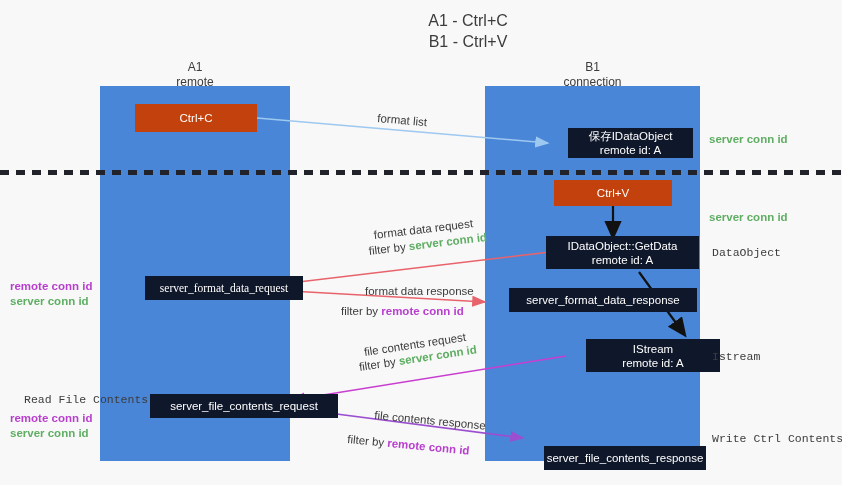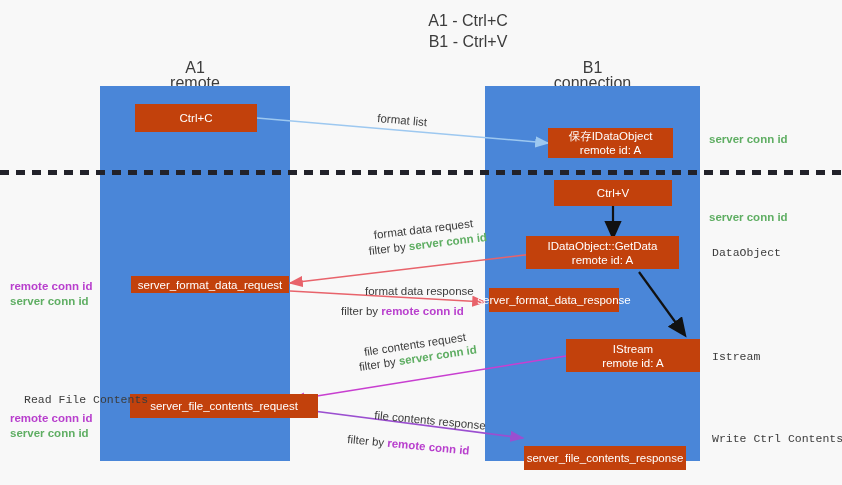--- a/index.html
+++ b/index.html
@@ -13,36 +13,36 @@
 
   
   .title{
     position:absolute;left:0;top:10px;width:842px;
     text-align:center;color:#3c3c3c;font-size:16px;line-height:21px;padding-left:47px;
   }
 
   
   .lane-head{
     position:absolute;text-align:center;color:#3c3c3c;
-    font-size:16px;line-height:15px;
+    font-size:12px;line-height:15px;
   }
 
   
   .lane{position:absolute;background:#4a86d8;}
 
   
   .node{
     position:absolute;box-sizing:border-box;
     display:flex;flex-direction:column;
     align-items:center;justify-content:center;
     color:#ffffff;font-size:11.5px;line-height:14px;
     text-align:center;padding:2px 4px;
   }
   .node.green{background:#c2410c;}
-  .node.orange{background:#c2410c;}
+  .node.orange{background:#0f172a;margin-left:20px;}
   .node .l2{font-size:11.5px;}
 
   
   .dashed{
     position:absolute;left:0;top:170px;width:842px;height:5px;
     background-image:repeating-linear-gradient(to right,#22222a 0 9px,transparent 9px 16px);
   }
 
   
   .ann{position:absolute;font-size:11.5px;line-height:15px;color:#3c3c3c;white-space:nowrap;}
@@ -131,25 +131,25 @@
   <div class="node orange" style="left:526px;top:236px;width:153px;height:33px;">
     <div>IDataObject::GetData</div>
     <div class="l2">remote id: A</div>
   </div>
 
   <div class="node orange" style="left:566px;top:339px;width:134px;height:33px;">
     <div>IStream</div>
     <div class="l2">remote id: A</div>
   </div>
 
-  <div class="node orange" style="left:131px;top:276px;width:158px;height:17px;">
+  <div class="node orange" style="left:125px;top:276px;width:158px;height:24px;font-family:Liberation Serif, serif;">
     <div>server_format_data_request</div>
   </div>
 
-  <div class="node orange" style="left:489px;top:288px;width:130px;height:24px;">
+  <div class="node orange" style="left:489px;top:288px;width:188px;height:24px;">
     <div>server_format_data_response</div>
   </div>
 
   <div class="node orange" style="left:130px;top:394px;width:188px;height:24px;">
     <div>server_file_contents_request</div>
   </div>
 
   <div class="node orange" style="left:524px;top:446px;width:162px;height:24px;">
     <div>server_file_contents_response</div>
   </div>

